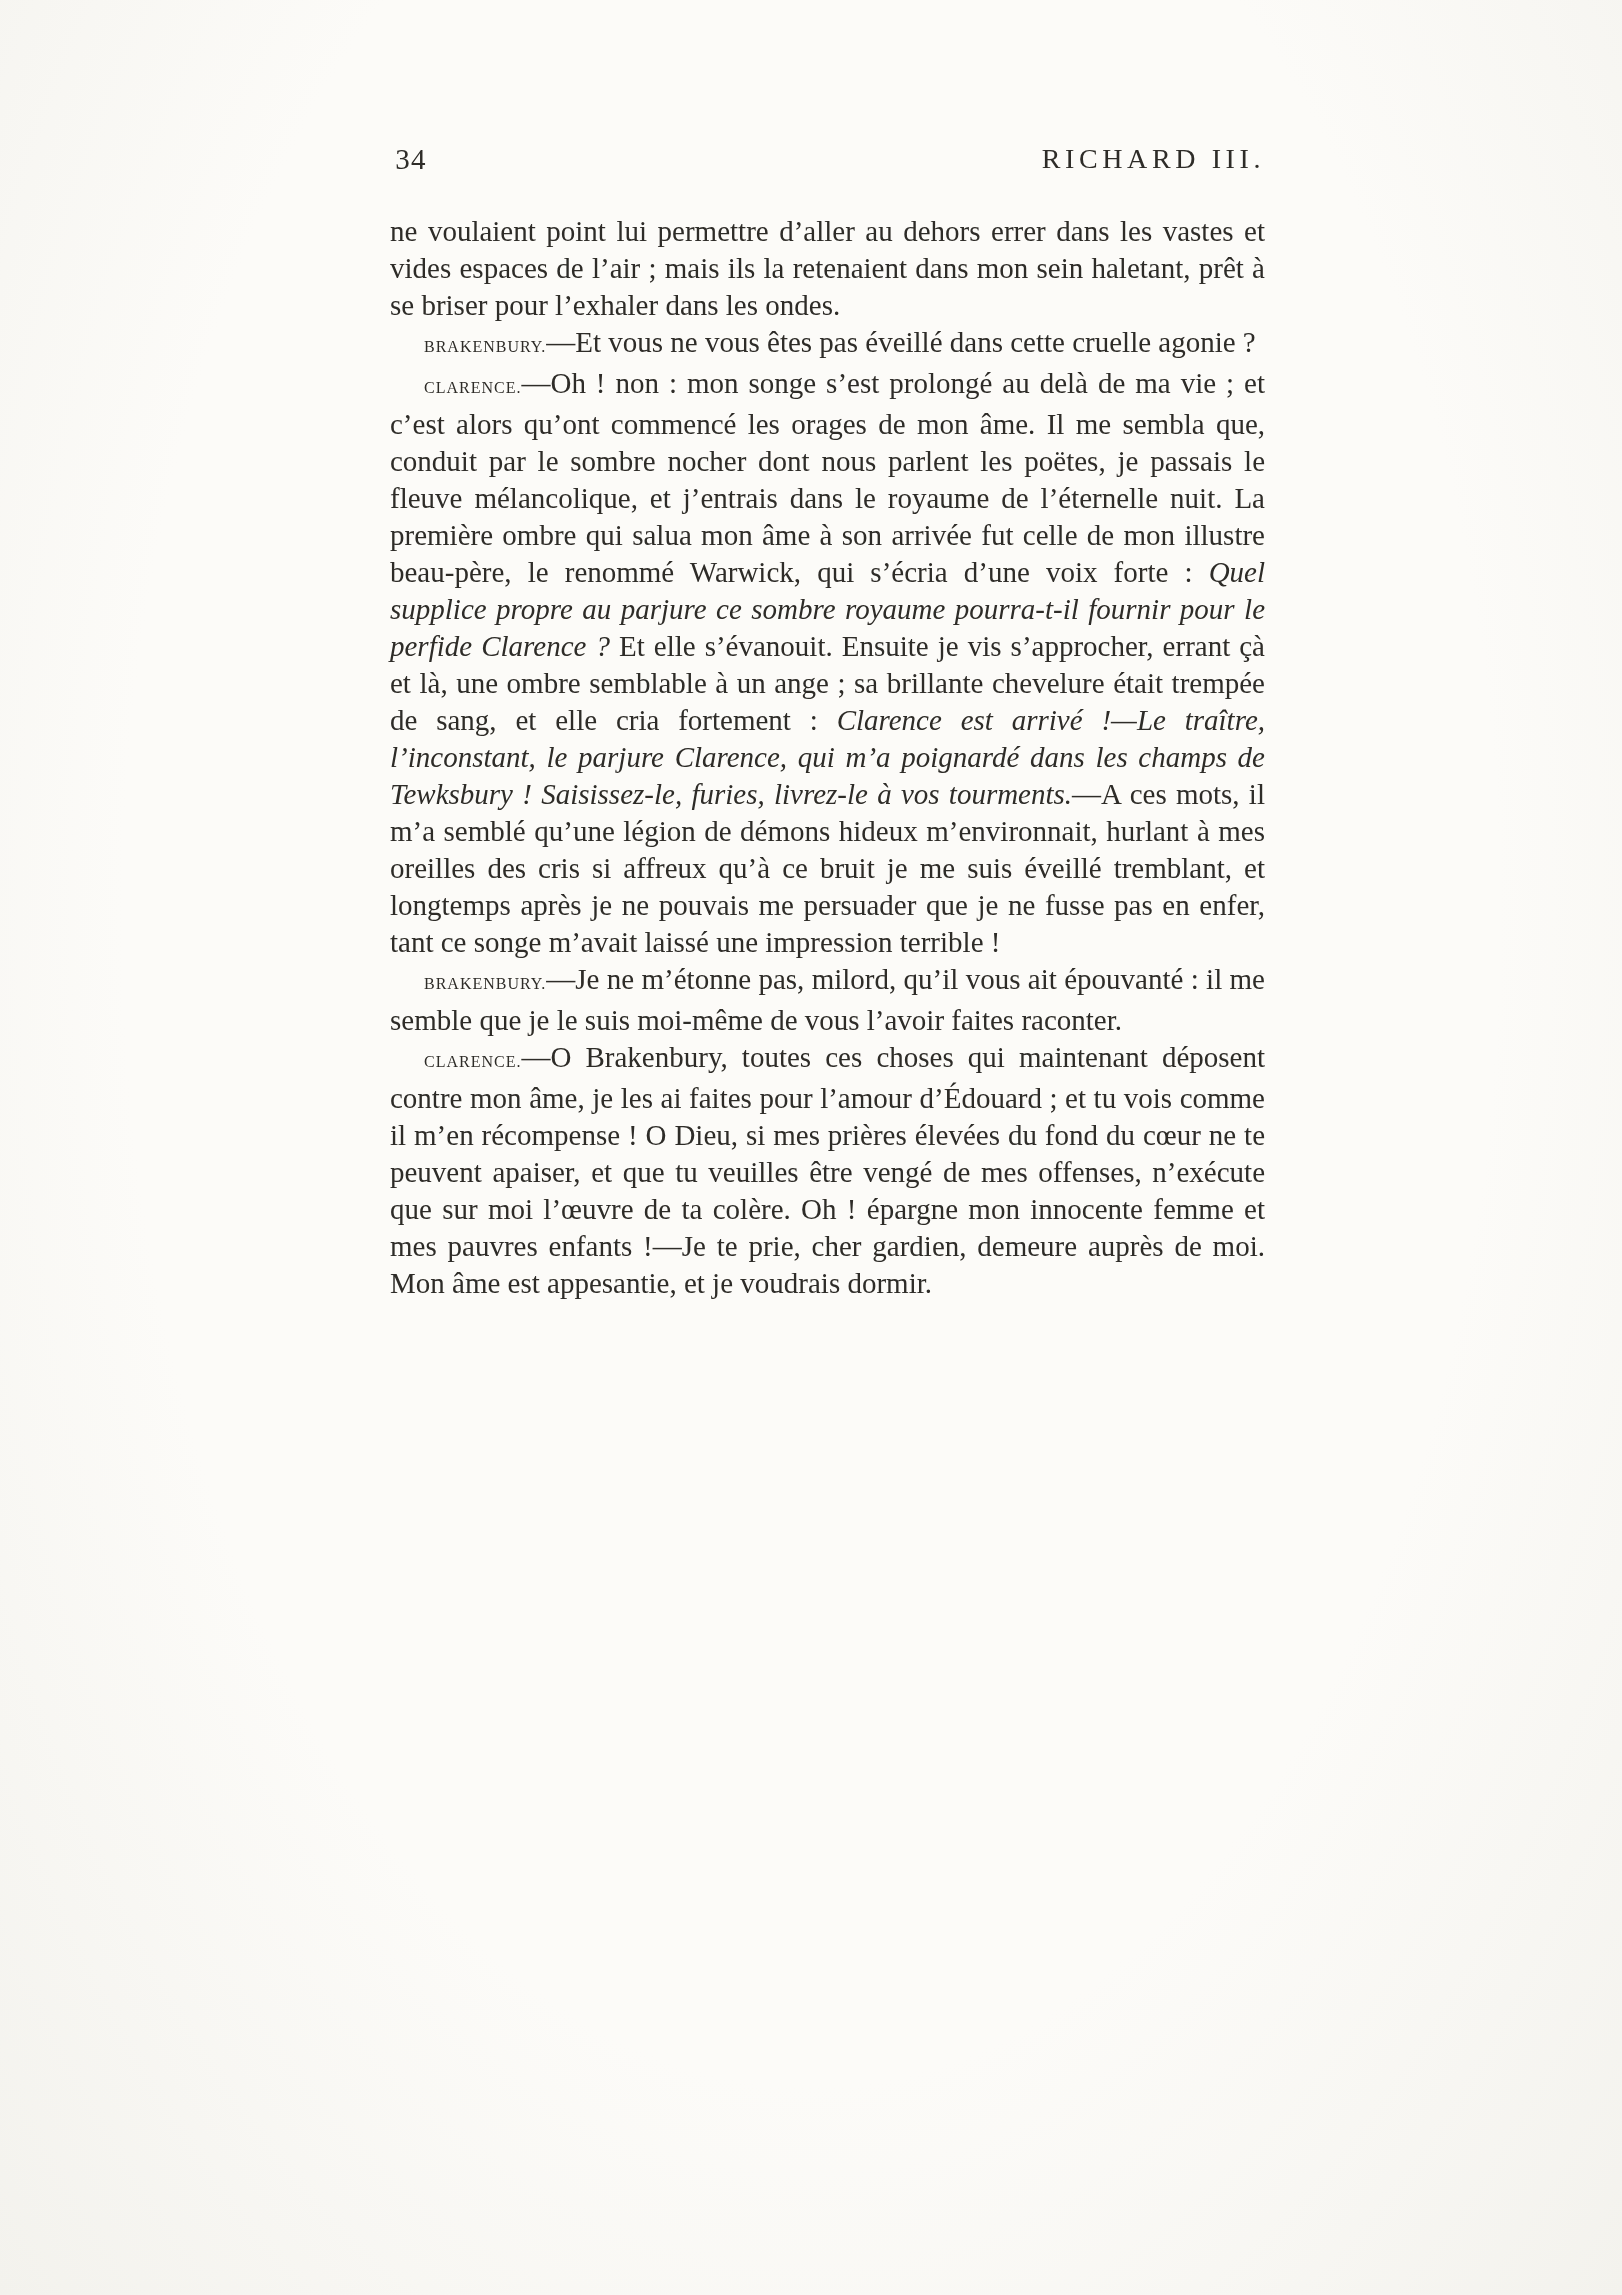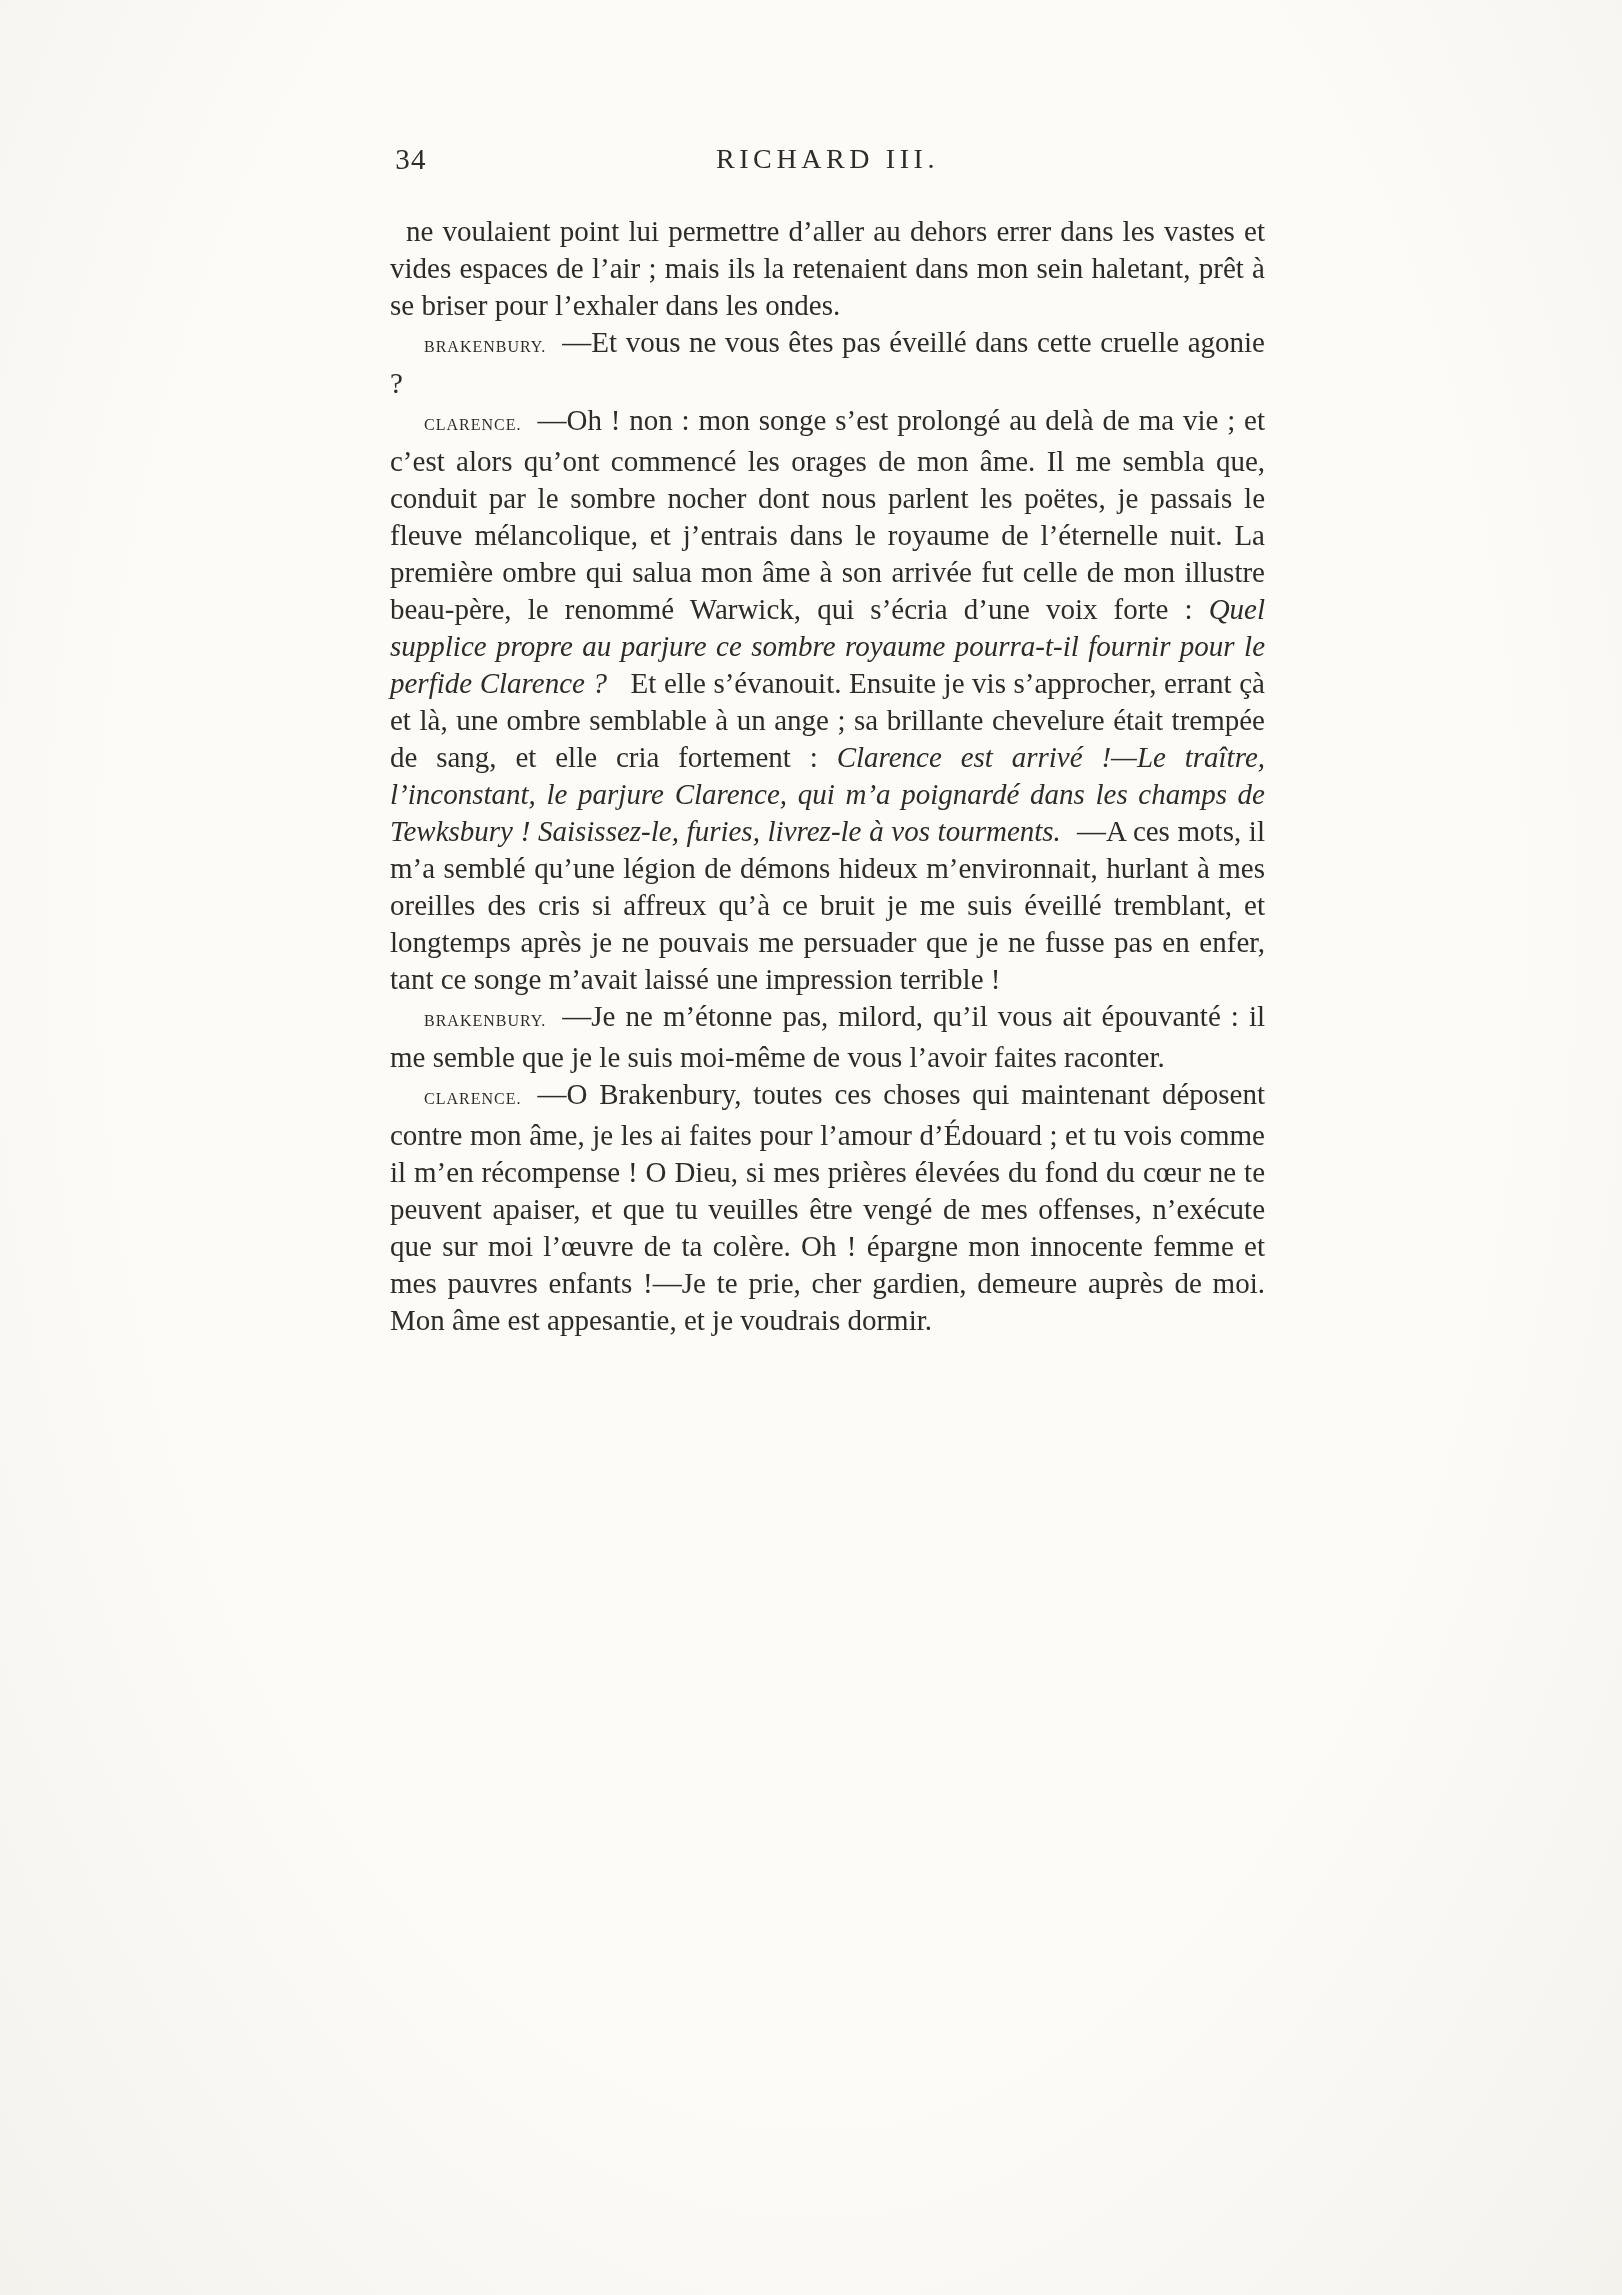--- a/index.html
+++ b/index.html
@@ -35,21 +35,21 @@
     position: absolute;
     left: 5.2px;
     top: 0;
     letter-spacing: 1.3px;
   }
   .running-title {
     position: absolute;
     left: 0;
     right: 0;
     top: 0;
-    text-align: center;
+    text-align: right;
     letter-spacing: 4.6px;
     font-size: 28px;
   }
   .text-body {
     font-size: 29px;
     line-height: 37px;
     text-align: justify;
     text-justify: inter-word;
   }
   .text-body p {
@@ -61,21 +61,20 @@
   }
   .seg-speaker {
     font-size: 16px;
     letter-spacing: 1px;
   }
   .seg-italic {
     font-style: italic;
   }
   .seg-normal {
     font-style: normal;
-    margin-left: 16px;
   }
 </style>
 </head>
 <body>
 
 <div class="page">
   <div class="content">
     <div class="running-head">
       <span class="page-number">34</span>
       <span class="running-title">RICHARD III.</span>

